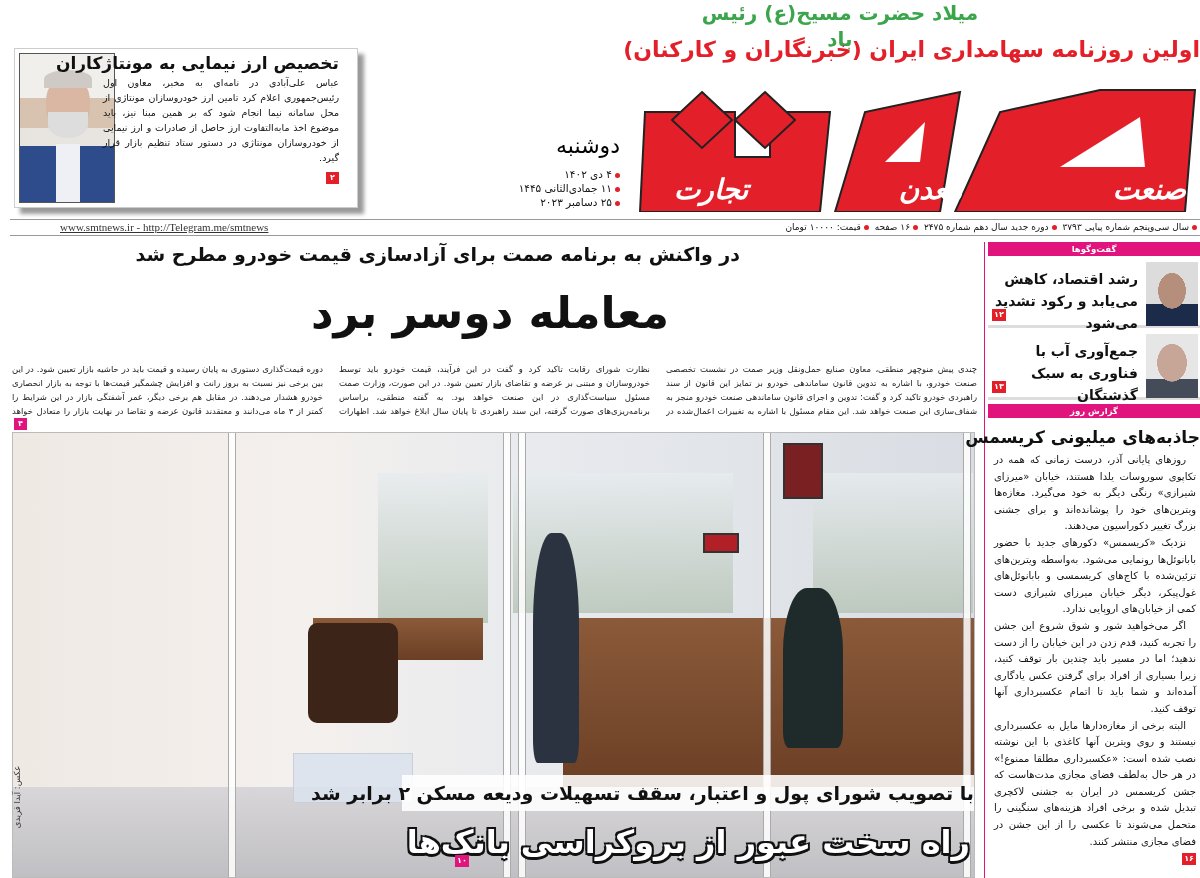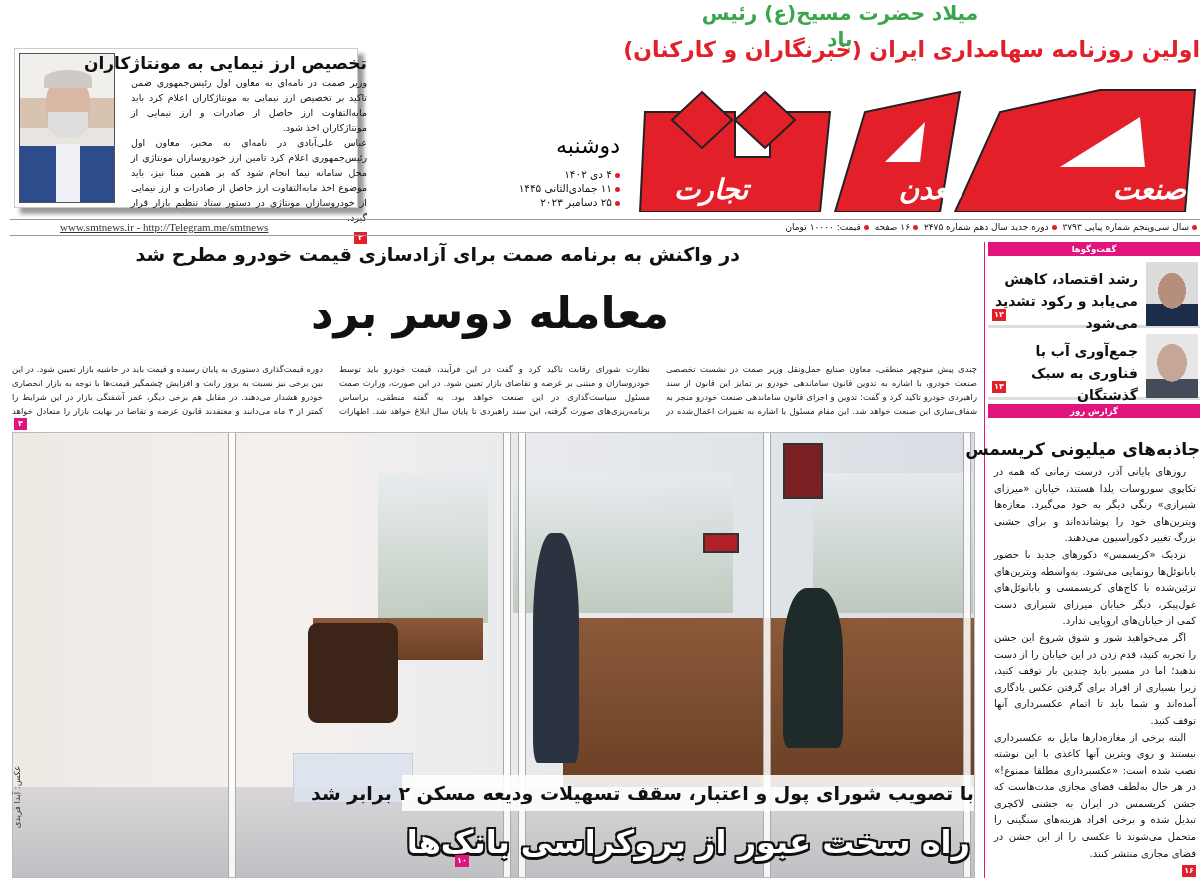--- a/index.html
+++ b/index.html
@@ -26,21 +26,21 @@
   .teaser { position: absolute; top: 48px; left: 14px; width: 344px; height: 160px; background: #fff;
     border: 1px solid #ccc; box-shadow: 6px 6px 4px #9a9a9a; }
   .teaser-photo { position: absolute; top: 4px; left: 4px; width: 96px; height: 150px;
     background: linear-gradient(#f1efec 0 30%, #d8c2b0 30% 50%, #e8e5e0 50% 62%, #2e4b8c 62% 100%);
     border: 1px solid #555; overflow: hidden; }
   .teaser-photo .head { position: absolute; left: 26px; top: 22px; width: 44px; height: 56px; border-radius: 45%;
     background: #d9b7a2; }
   .teaser-photo .beard { position: absolute; left: 28px; top: 58px; width: 40px; height: 26px; border-radius: 0 0 50% 50%; background: #ddd; }
   .teaser-photo .hair { position: absolute; left: 24px; top: 16px; width: 48px; height: 18px; border-radius: 50% 50% 0 0; background: #cfcac5; }
   .teaser-photo .shirt { position: absolute; left: 36px; top: 90px; width: 24px; height: 60px; background: #eef0f6; }
-  .teaser-body { position: absolute; top: 0; left: 116px; width: 236px; padding-top: 2px; }
+  .teaser-body { position: absolute; top: 0; left: 88px; width: 236px; padding-top: 2px; }
   .teaser-title { font-size: 17px; font-weight: bold; text-align: right; line-height: 24px; white-space: nowrap; }
   .teaser-text { font-size: 9.5px; line-height: 15px; text-align: justify; }
   .page-badge { display: inline-block; min-width: 13px; height: 12px; background: #e3202a; color: #fff; font-size: 8px;
     line-height: 12px; text-align: center; padding: 0 2px; font-weight: bold; }
   .page-badge.pink { background: #e0147c; }
 
   
   .rule1 { position: absolute; top: 219px; left: 10px; width: 1190px; height: 1px; background: #999; }
   .rule2 { position: absolute; top: 235px; left: 10px; width: 1190px; height: 1px; background: #999; }
   .info-strip { position: absolute; top: 220px; left: 700px; width: 500px; height: 15px; font-size: 9px; line-height: 15px; text-align: right; white-space: nowrap; }
@@ -78,21 +78,21 @@
 
   
   .sidebar { position: absolute; top: 242px; left: 988px; width: 212px; height: 636px; }
   .sec-bar { height: 14px; background: #e0147c; color: #fff; font-size: 8.5px; line-height: 14px; text-align: center; font-weight: bold; }
   .interview { position: relative; height: 68px; border-bottom: 3px solid #ddd; margin: 4px 0 4px 0; }
   .interview .iv-photo { position: absolute; right: 2px; top: 2px; width: 52px; height: 64px; }
   .iv-photo.a { background: radial-gradient(ellipse 14px 18px at 50% 45%, #b58f7b 98%, transparent 100%), linear-gradient(#dcdcdc 0 65%, #1d2b4a 65%); }
   .iv-photo.b { background: radial-gradient(ellipse 15px 19px at 50% 45%, #c7a697 98%, transparent 100%), linear-gradient(#e6e6e6 0 70%, #444c5a 70%); }
   .interview .iv-text { position: absolute; right: 62px; top: 8px; width: 150px; font-size: 14px; font-weight: bold; line-height: 22px; text-align: right; }
   .interview .page-badge { position: absolute; left: 4px; bottom: 4px; }
-  .feature-title { font-size: 17px; font-weight: 900; text-align: center; line-height: 30px; margin-top: 16px; white-space: nowrap; }
+  .feature-title { font-size: 17px; font-weight: 900; text-align: center; line-height: 30px; margin-top: 4px; white-space: nowrap; }
   .feature-text { font-size: 10px; line-height: 16.6px; text-align: justify; padding: 0 4px 0 6px; }
   .feature-text p { text-indent: 10px; }
   .sidebar-border { position: absolute; top: 242px; left: 984px; width: 1px; height: 636px; background: #e0147c; }
 </style>
 </head>
 <body>
 
 <div class="greeting">میلاد حضرت مسیح(ع) رئیس باد</div>
 <div class="tagline">اولین روزنامه سهامداری ایران (خبرنگاران و کارکنان)</div>
 
@@ -125,21 +125,20 @@
 
 <div class="teaser">
   <div class="teaser-photo">
     <div class="head"></div>
       <div class="hair"></div>
       <div class="beard"></div>
       <div class="shirt"></div>
   </div>
   <div class="teaser-body">
     <div class="teaser-title">تخصیص ارز نیمایی به مونتاژکاران</div>
-    <p class="teaser-text">وزیر صمت در نامه‌ای به معاون اول رئیس‌جمهوری ضمن تاکید بر تخصیص ارز نیمایی به مونتاژکاران اعلام کرد باید مابه‌التفاوت ارز حاصل از صادرات و ارز نیمایی از مونتاژکاران اخذ شود.</p>
     <p class="teaser-text">عباس علی‌آبادی در نامه‌ای به مخبر، معاون اول رئیس‌جمهوری اعلام کرد تامین ارز خودروسازان مونتاژی از محل سامانه نیما انجام شود که بر همین مبنا نیز، باید موضوع اخذ مابه‌التفاوت ارز حاصل از صادرات و ارز نیمایی از خودروسازان مونتاژی در دستور ستاد تنظیم بازار قرار گیرد.</p>
     <span class="page-badge">۲</span>
   </div>
 </div>
 
 <div class="rule1"></div>
 <div class="rule2"></div>
 <div class="info-strip">
   <span class="dot"></span><span>سال سی‌وپنجم شماره پیاپی ۳۷۹۳</span>
   <span class="dot"></span><span>دوره جدید سال دهم شماره ۲۴۷۵</span>

